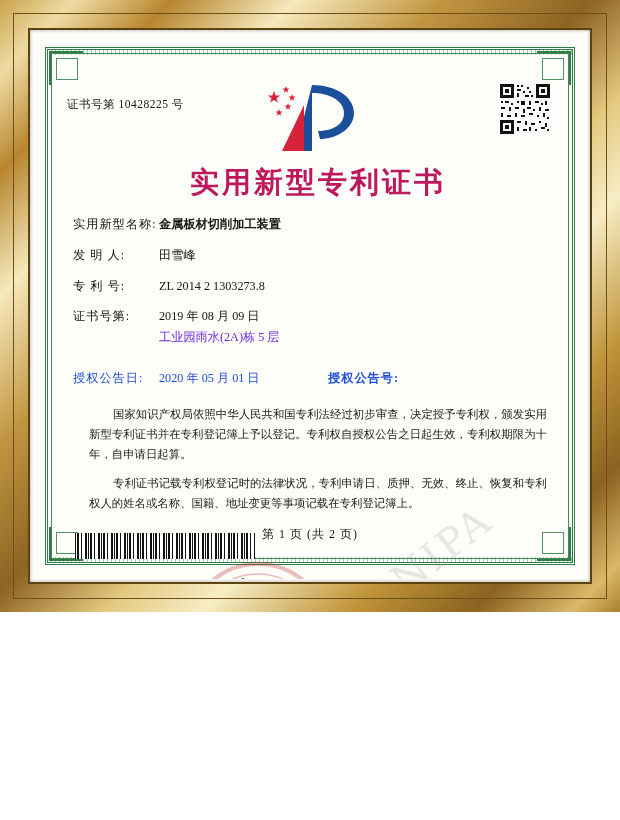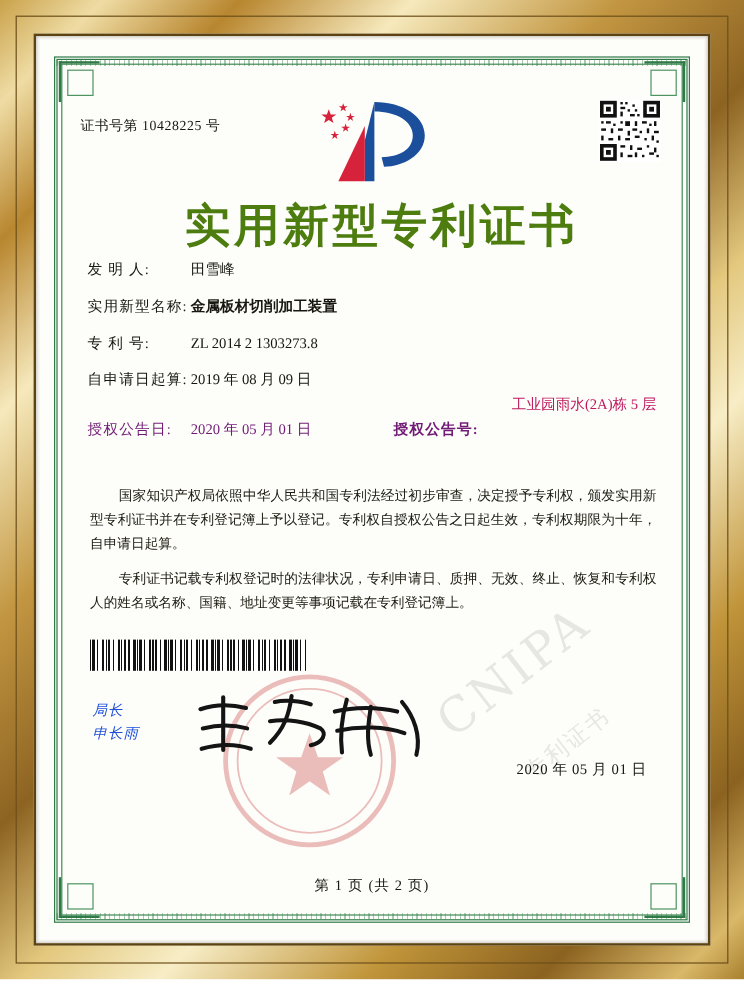--- a/index.html
+++ b/index.html
@@ -12,21 +12,21 @@
     height: 820px;
     font-family: "Liberation Serif", serif;
     overflow: hidden;
   }
 
   
   .frame-outer {
     position: absolute;
     left: 0; top: 0;
     width: 620px;
-    height: 816px;
+    height: 612px;
     box-sizing: border-box;
     background:
       linear-gradient(135deg,
         #c9a24b 0%, #efdca4 6%, #b8862f 14%, #f6e9bc 24%,
         #c29641 36%, #8d6322 48%, #e3c87e 58%, #f7edc6 66%,
         #c09439 78%, #8b6220 88%, #d9b869 96%, #a9812f 100%);
     padding: 13px;
   }
   .frame-bevel {
     position: absolute;
@@ -126,24 +126,24 @@
     position: absolute;
     left: 50%; top: 14px;
     transform: translateX(-50%);
     width: 96px; height: 74px;
   }
 
   .title {
     position: absolute;
     top: 96px; left: 16px; right: 0;
     text-align: center;
-    font-size: 38px;
+    font-size: 29px;
     font-weight: bold;
     letter-spacing: 3px;
-    color: #4d7c0f;
+    color: #be185d;
     font-family: "DejaVu Serif", "Liberation Serif", serif;
   }
 
   
   .fields {
     position: absolute;
     top: 148px; left: 10px; right: 10px;
   }
   .row {
     display: flex;
@@ -159,39 +159,38 @@
     white-space: nowrap;
   }
   .value {
     flex: 1 1 auto;
     word-break: break-all;
   }
   .value.bold { font-weight: bold; }
   .addr-cont {
     margin-left: 86px;
     font-size: 12.2px;
-    color: #be185d;
+    color: #6d28d9;
     margin-top: -9px;
-    margin-bottom: 4px;
-    text-align: right;
+    margin-bottom: 24px;
   }
   .row-two-col {
     display: flex;
     font-size: 12.2px;
-    color: #701a75;
+    color: #1d4ed8;
     margin-bottom: 12px;
   }
   .col-a { flex: 0 0 255px; display:flex; }
   .col-b { flex: 1 1 auto; display:flex; }
   .col-a .label, .col-b .label { flex: 0 0 86px; }
   .col-b .label { flex: 0 0 86px; font-weight: bold; }
 
   
   .para {
-    margin: 0 6px 9px 8px;
+    margin: 0 6px 9px 22px;
     font-size: 11.4px;
     line-height: 1.75;
     color: #1a1a10;
     text-align: justify;
     text-indent: 24px;
   }
   .paras { position: absolute; top: 338px; left: 4px; right: 4px; }
 
   
   .barcode {
@@ -362,36 +361,36 @@
             <polygon points="17,28 17.9,30.6 20.6,30.6 18.4,32.2 19.2,34.8 17,33.2 14.8,34.8 15.6,32.2 13.4,30.6 16.1,30.6"></polygon>
           </g>
         </svg>
       </div>
 
       <div class="title">实用新型专利证书</div>
 
       <div class="fields">
 
         <div class="row">
+          <span class="label">实用新型名称:</span>
+          <span class="value bold">金属板材切削加工装置</span>
+        </div>
+
+        <div class="row">
           <span class="label">发 明 人:</span>
           <span class="value">田雪峰</span>
-        </div>
-
-        <div class="row">
-          <span class="label">实用新型名称:</span>
-          <span class="value bold">金属板材切削加工装置</span>
         </div>
 
         <div class="row">
           <span class="label">专 利 号:</span>
           <span class="value">ZL 2014 2 1303273.8</span>
         </div>
 
         <div class="row">
-          <span class="label">自申请日起算:</span>
+          <span class="label">证书号第:</span>
           <span class="value">2019 年 08 月 09 日</span>
         </div>
 
 
         <div class="addr-cont">工业园雨水(2A)栋 5 层</div>
 
         <div class="row-two-col">
           <span class="col-a">
             <span class="label">授权公告日:</span>
             <span class="value">2020 年 05 月 01 日</span>

